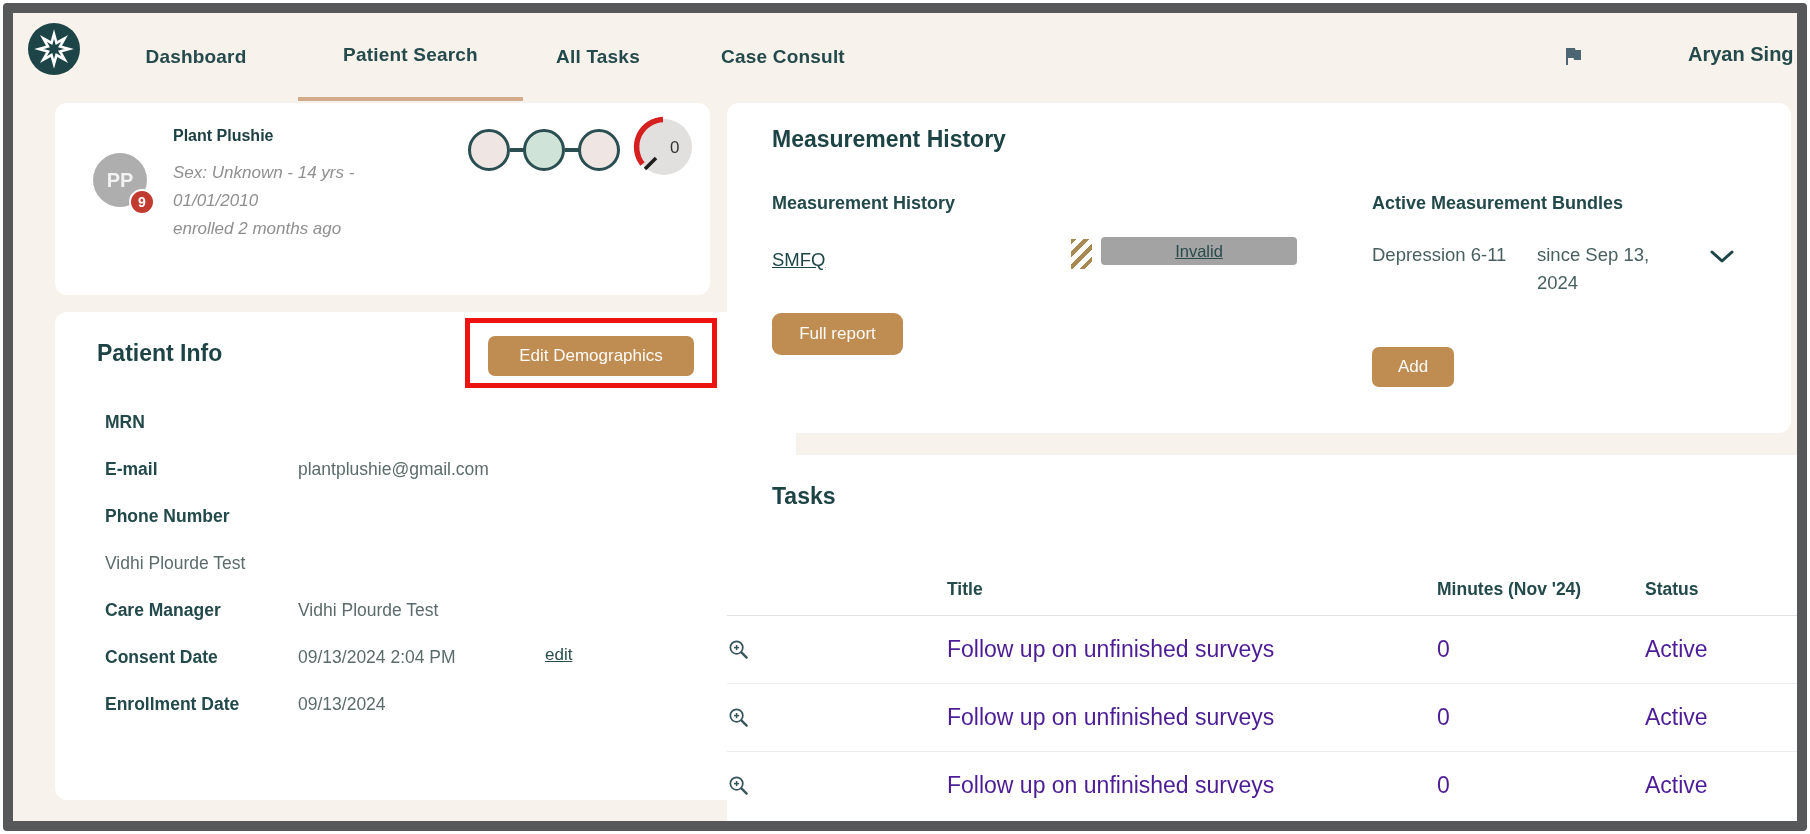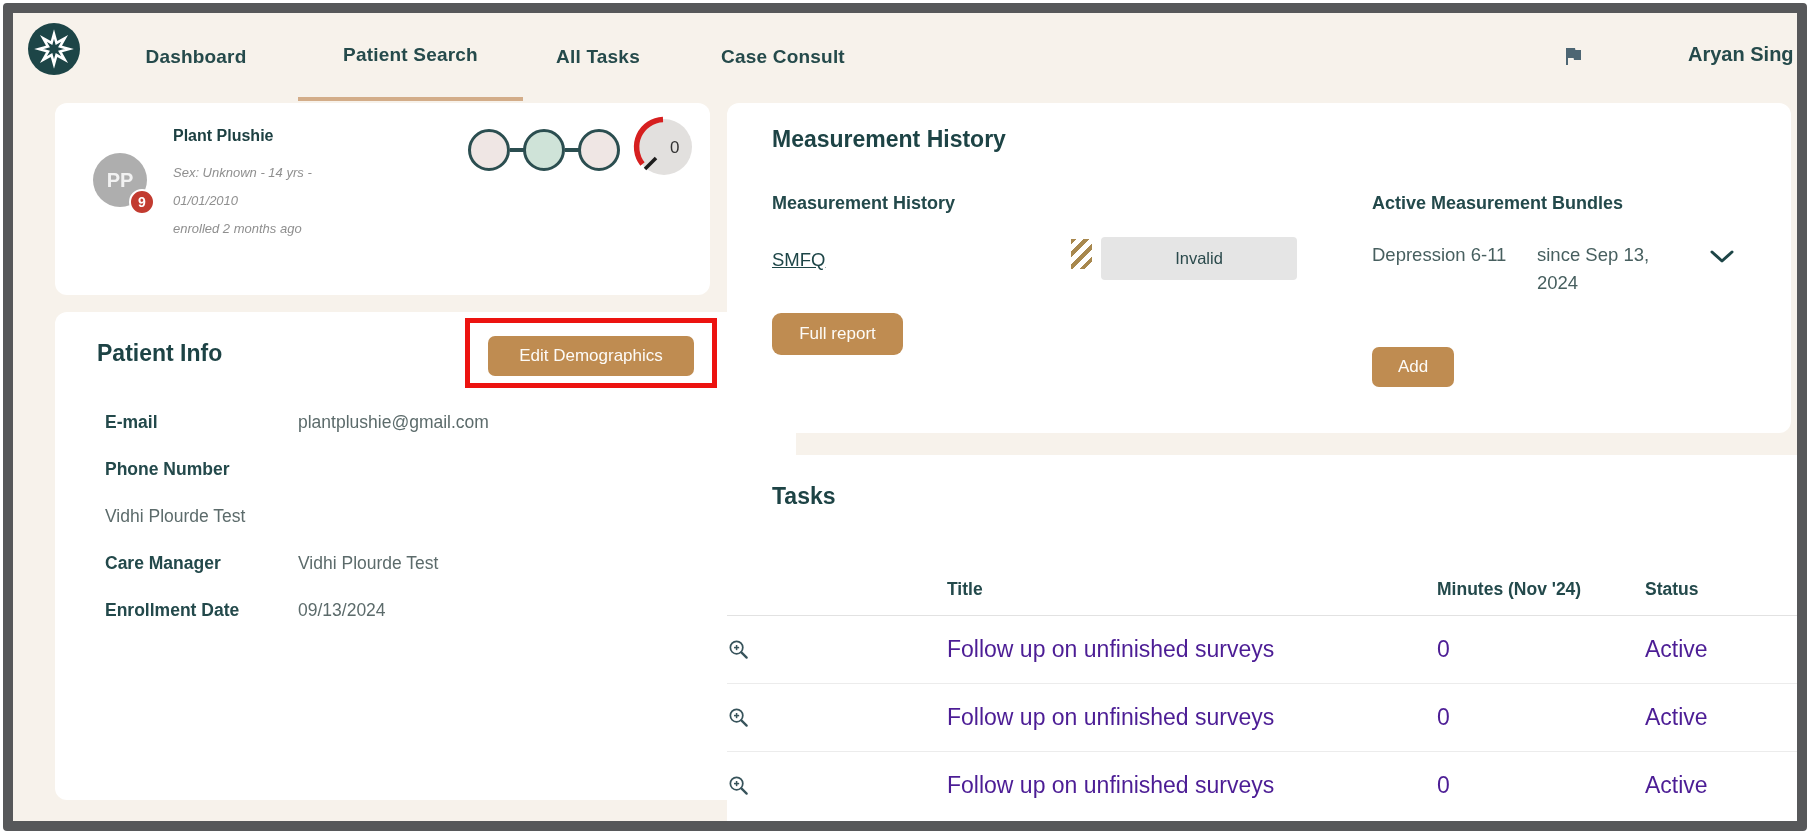--- a/index.html
+++ b/index.html
@@ -23,21 +23,21 @@
 
   
   #patient-card { left:42px; top:90px; width:655px; height:192px; }
   .avatar { position:absolute; left:38px; top:50px; width:54px; height:54px; border-radius:50%;
             background:#aeaeae; color:#f2f2f2; font-size:20px; font-weight:600;
             display:flex; align-items:center; justify-content:center; }
   .avatar-badge { position:absolute; left:74px; top:86px; width:26px; height:26px; border-radius:50%;
             background:#c23b30; color:#fff; font-size:14px; font-weight:700;
             display:flex; align-items:center; justify-content:center; border:2px solid #fff; }
   .patient-name { position:absolute; left:118px; top:24px; color:#1d4042; font-size:16px; font-weight:700; }
-  .patient-demo { position:absolute; left:118px; top:56px; color:#8f8f8f; font-size:13px; font-style:italic; line-height:28px; }
+  .patient-demo { position:absolute; left:118px; top:56px; color:#8f8f8f; font-size:17px; font-style:italic; line-height:28px; }
   .stepper { position:absolute; left:406px; top:17px; width:165px; height:60px; }
   .step-circle { position:absolute; top:9px; width:42px; height:42px; border-radius:50%; border:3px solid #2b4e50; background:#efe6e4; }
   .step-circle.filled { background:#cfe3d8; }
   .step-conn { position:absolute; top:28px; width:14px; height:4px; background:#2b4e50; }
   .gauge { position:absolute; left:578px; top:13px; width:62px; height:62px; }
 
   
   #patient-info-card { left:42px; top:299px; width:741px; height:488px; }
   #patient-info-card .card-title { position:absolute; left:42px; top:28px; }
   .red-annotation { position:absolute; left:410px; top:6px; width:252px; height:70px; border:5px solid #ec1310; }
@@ -52,22 +52,22 @@
 
   
   #measurement-card { left:714px; top:90px; width:1064px; height:330px; }
   #measurement-card .card-title { position:absolute; left:45px; top:23px; }
   .sub-title { position:absolute; color:#23494b; font-size:18px; font-weight:700; }
   #mh-subtitle { left:45px; top:90px; }
   #amb-subtitle { left:645px; top:90px; }
   .survey-link { position:absolute; left:45px; top:146px; color:#1d4547; font-size:18.5px; text-decoration:underline; cursor:pointer; }
   .striped-icon { position:absolute; left:344px; top:136px; width:21px; height:30px;
         background:repeating-linear-gradient(135deg,#a8884e 0 4px,#ffffff 4px 9px); }
-  .status-badge { position:absolute; left:374px; top:134px; width:196px; height:43px; background:#e5e5e5; border-radius:4px;
-        color:#2b4a4c; font-size:16.5px; display:flex; align-items:center; justify-content:center; }
+  .status-badge { position:absolute; left:374px; top:134px; width:196px; height:28px; background:#a3a3a3; border-radius:4px;
+        color:#2b4a4c; font-size:16.5px; display:flex; align-items:center; justify-content:center;text-decoration:underline; }
   #full-report-btn { position:absolute; left:45px; top:210px; width:131px; height:42px; border-radius:9px; }
   .bundle-name { position:absolute; left:645px; top:138px; width:150px; color:#475f5f; font-size:18.5px; line-height:28px; }
   .bundle-since { position:absolute; left:810px; top:138px; width:135px; color:#475f5f; font-size:18.5px; line-height:28px; }
   .chevron { position:absolute; left:982px; top:146px; width:26px; height:16px; cursor:pointer; }
   #add-btn { position:absolute; left:645px; top:244px; width:82px; height:40px; }
 
   
   #tasks-card { left:714px; top:442px; width:1159px; height:380px; }
   #tasks-card .card-title { position:absolute; left:45px; top:28px; }
   .tasks-table { position:absolute; left:0; top:108px; width:100%; }
@@ -122,33 +122,42 @@
     </svg>
   </div>
 
   <div class="card" id="patient-info-card">
     <div class="card-title">Patient Info</div>
     <div class="red-annotation">
       <button class="btn" id="edit-demographics-btn">Edit Demographics</button>
     </div>
     <div class="pi-fields">
           <div class="pi-row">
+            <div class="pi-label">MRN</div>
+            <div class="pi-value"></div>
+          </div>
+          <div class="pi-row">
             <div class="pi-label">E-mail</div>
             <div class="pi-value">plantplushie@gmail.com</div>
           </div>
           <div class="pi-row">
             <div class="pi-label">Phone Number</div>
             <div class="pi-value"></div>
           </div>
           <div class="pi-row">
             <div class="pi-value">Vidhi Plourde Test</div>
           </div>
           <div class="pi-row">
             <div class="pi-label">Care Manager</div>
             <div class="pi-value">Vidhi Plourde Test</div>
+          </div>
+          <div class="pi-row">
+            <div class="pi-label">Consent Date</div>
+            <div class="pi-value">09/13/2024 2:04 PM</div>
+            <a class="pi-edit" href="#">edit</a>
           </div>
           <div class="pi-row">
             <div class="pi-label">Enrollment Date</div>
             <div class="pi-value">09/13/2024</div>
           </div>
         </div>
   </div>
 
   <div class="card" id="measurement-card">
     <div class="card-title">Measurement History</div>

